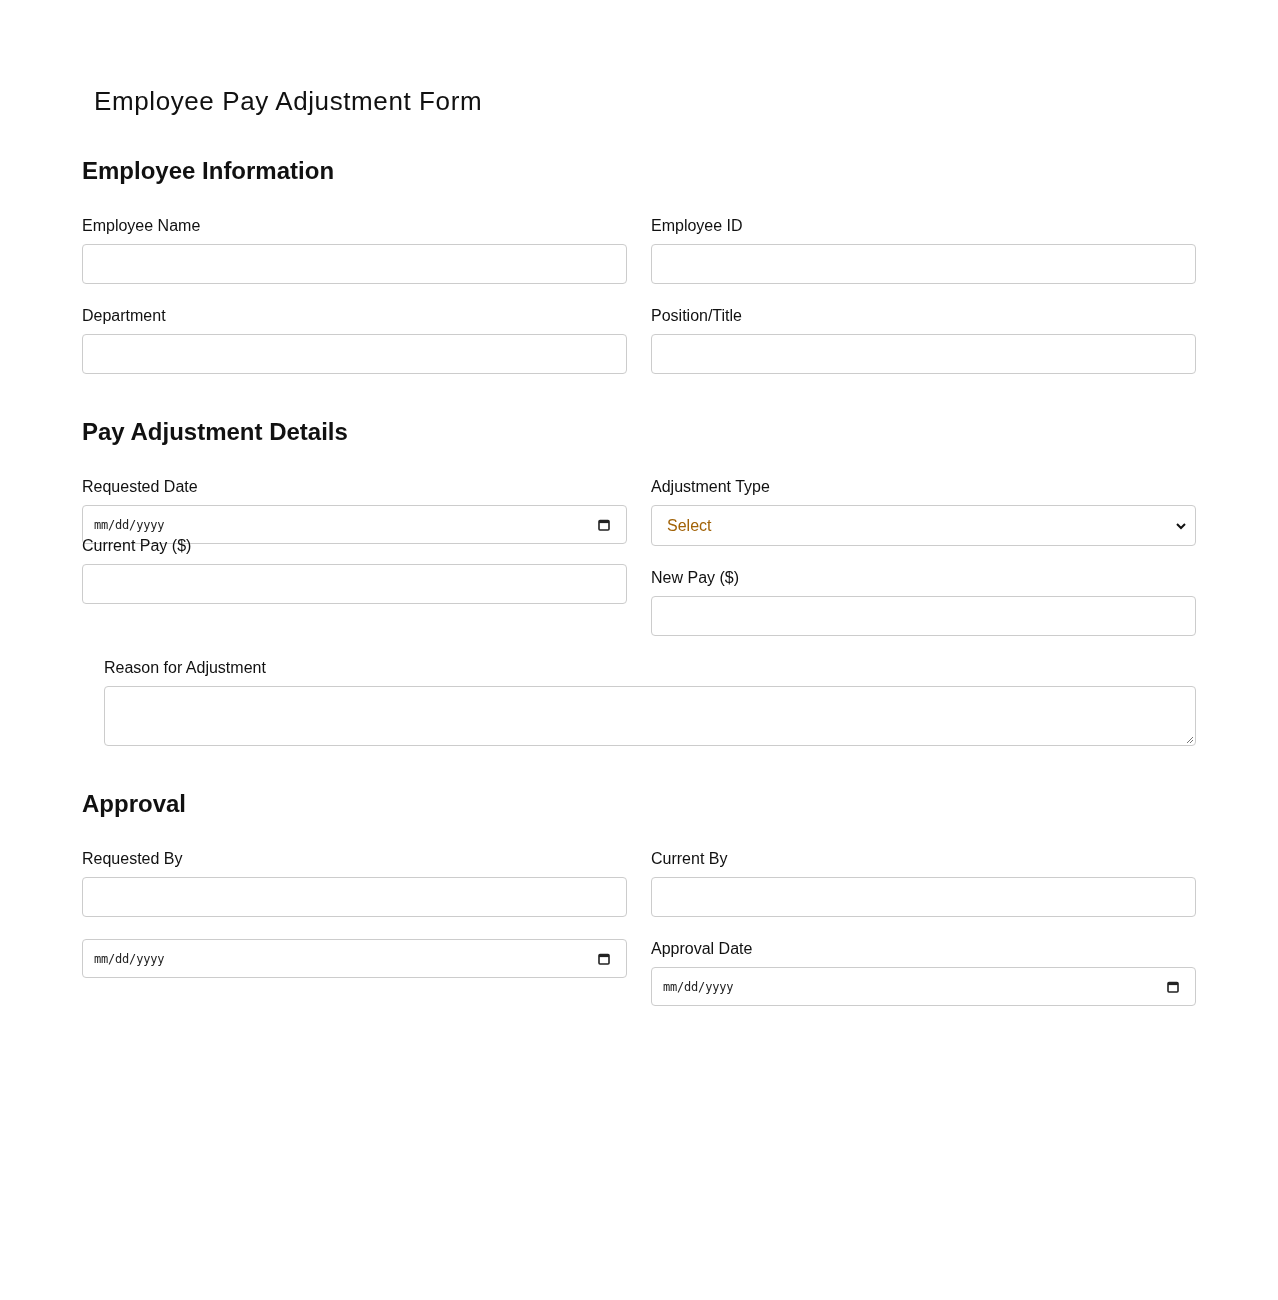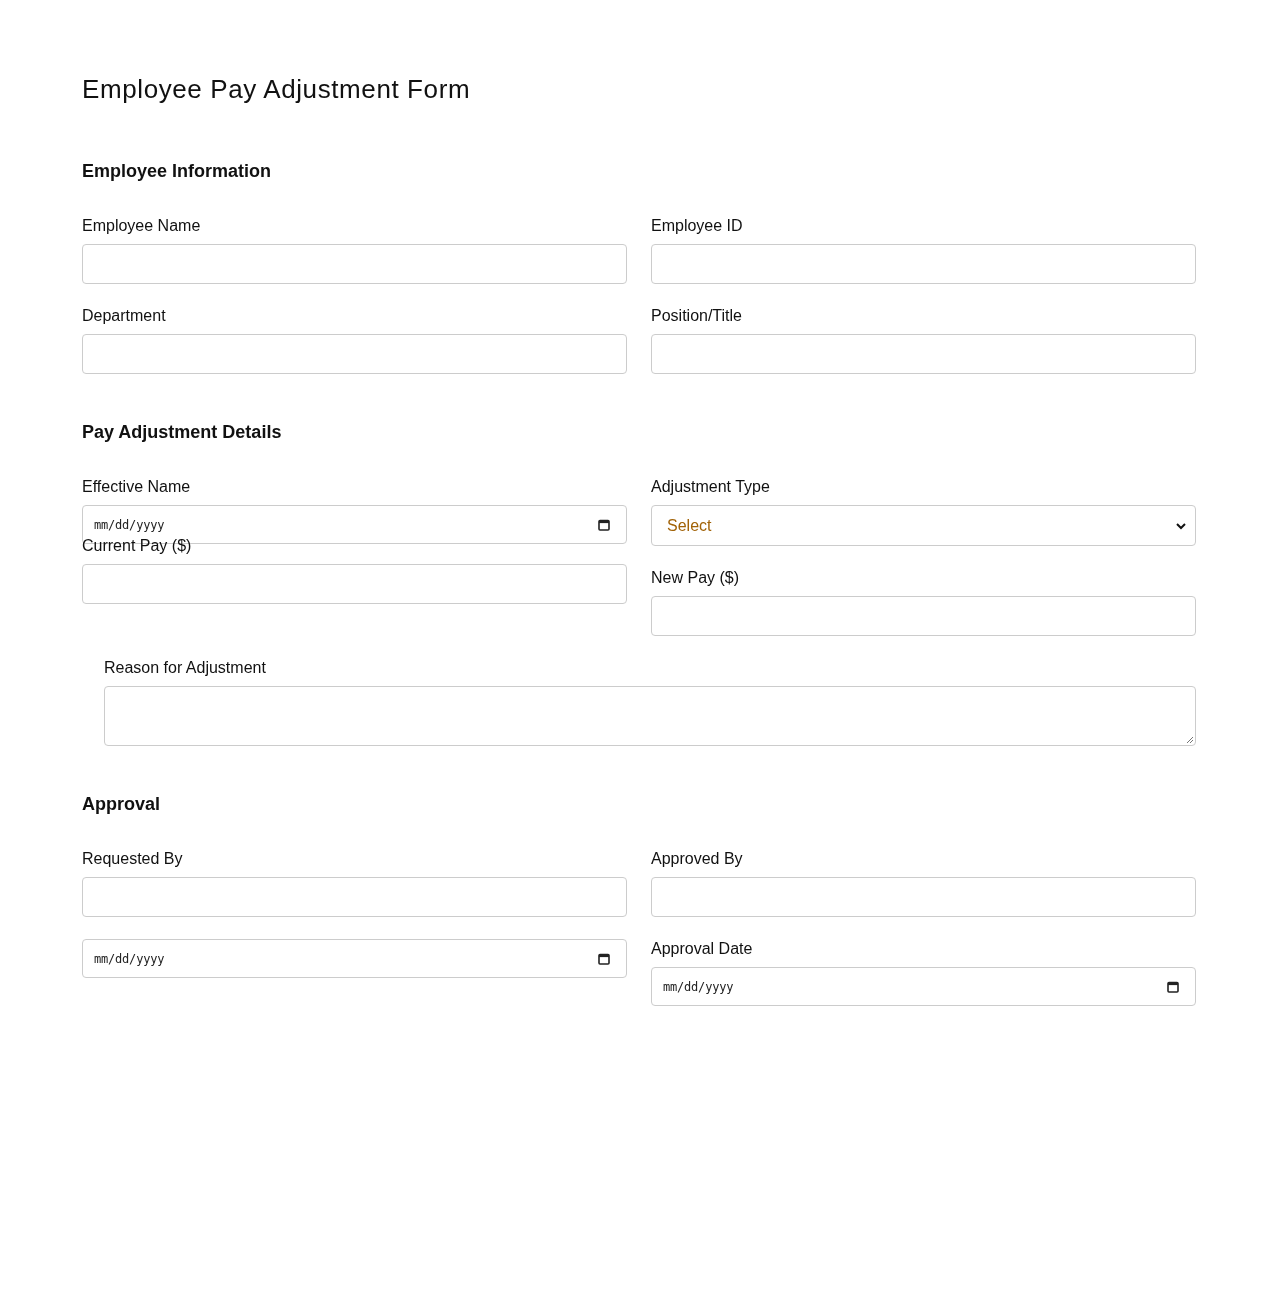--- a/index.html
+++ b/index.html
@@ -18,32 +18,32 @@
     .page {
       position: absolute;
       left: 82px;
       top: 0;
       width: 1114px;
     }
     .page-title {
       position: absolute;
       top: 73px;
       left: 0;
-      margin: 0;
+      margin: 12px;
       font-size: 26px;
       font-weight: normal;
       letter-spacing: 0.6px;
       line-height: 32px;
       white-space: nowrap;
     }
     .section-heading {
       position: absolute;
       left: 0;
       margin: 0;
-      font-size: 18px;
+      font-size: 24px;
       font-weight: bold;
       line-height: 22px;
       white-space: nowrap;
       text-align: center;
     }
     .field {
       position: absolute;
       width: 545px;
     }
     .field.col-2 { left: 569px; }
@@ -143,21 +143,21 @@
   </div>
 
   <div class="field col-2" style="top:306px;">
     <label class="field-label">Position/Title</label>
     <input class="text-input" type="text" value="" style="">
   </div>
 
   <h2 class="section-heading" style="top:421px;">Pay Adjustment Details</h2>
 
   <div class="field col-1" style="top:477px;">
-    <label class="field-label">Effective Name</label>
+    <label class="field-label">Requested Date</label>
     <div class="date-input">
       <span class="date-placeholder">mm/dd/yyyy</span>
       <span class="calendar-icon">
         <svg width="12" height="12" viewBox="0 0 12 12">
             <rect x="1" y="1.5" width="10" height="9.5" fill="none" stroke="#222" stroke-width="1.6" rx="1"></rect>
             <rect x="1" y="1.5" width="10" height="2.6" fill="#222"></rect>
           </svg>
       </span>
     </div>
   </div>
@@ -196,21 +196,21 @@
   </div>
 
   <h2 class="section-heading" style="top:793px;">Approval</h2>
 
   <div class="field col-1" style="top:849px;">
     <label class="field-label">Requested By</label>
     <input class="text-input" type="text" value="" style="">
   </div>
 
   <div class="field col-2" style="top:849px;">
-    <label class="field-label">Approved By</label>
+    <label class="field-label">Current By</label>
     <input class="text-input" type="text" value="" style="">
   </div>
 
   <div class="field col-1" style="top:939px;">
     <div class="date-input">
       <span class="date-placeholder">mm/dd/yyyy</span>
       <span class="calendar-icon">
         <svg width="12" height="12" viewBox="0 0 12 12">
             <rect x="1" y="1.5" width="10" height="9.5" fill="none" stroke="#222" stroke-width="1.6" rx="1"></rect>
             <rect x="1" y="1.5" width="10" height="2.6" fill="#222"></rect>

